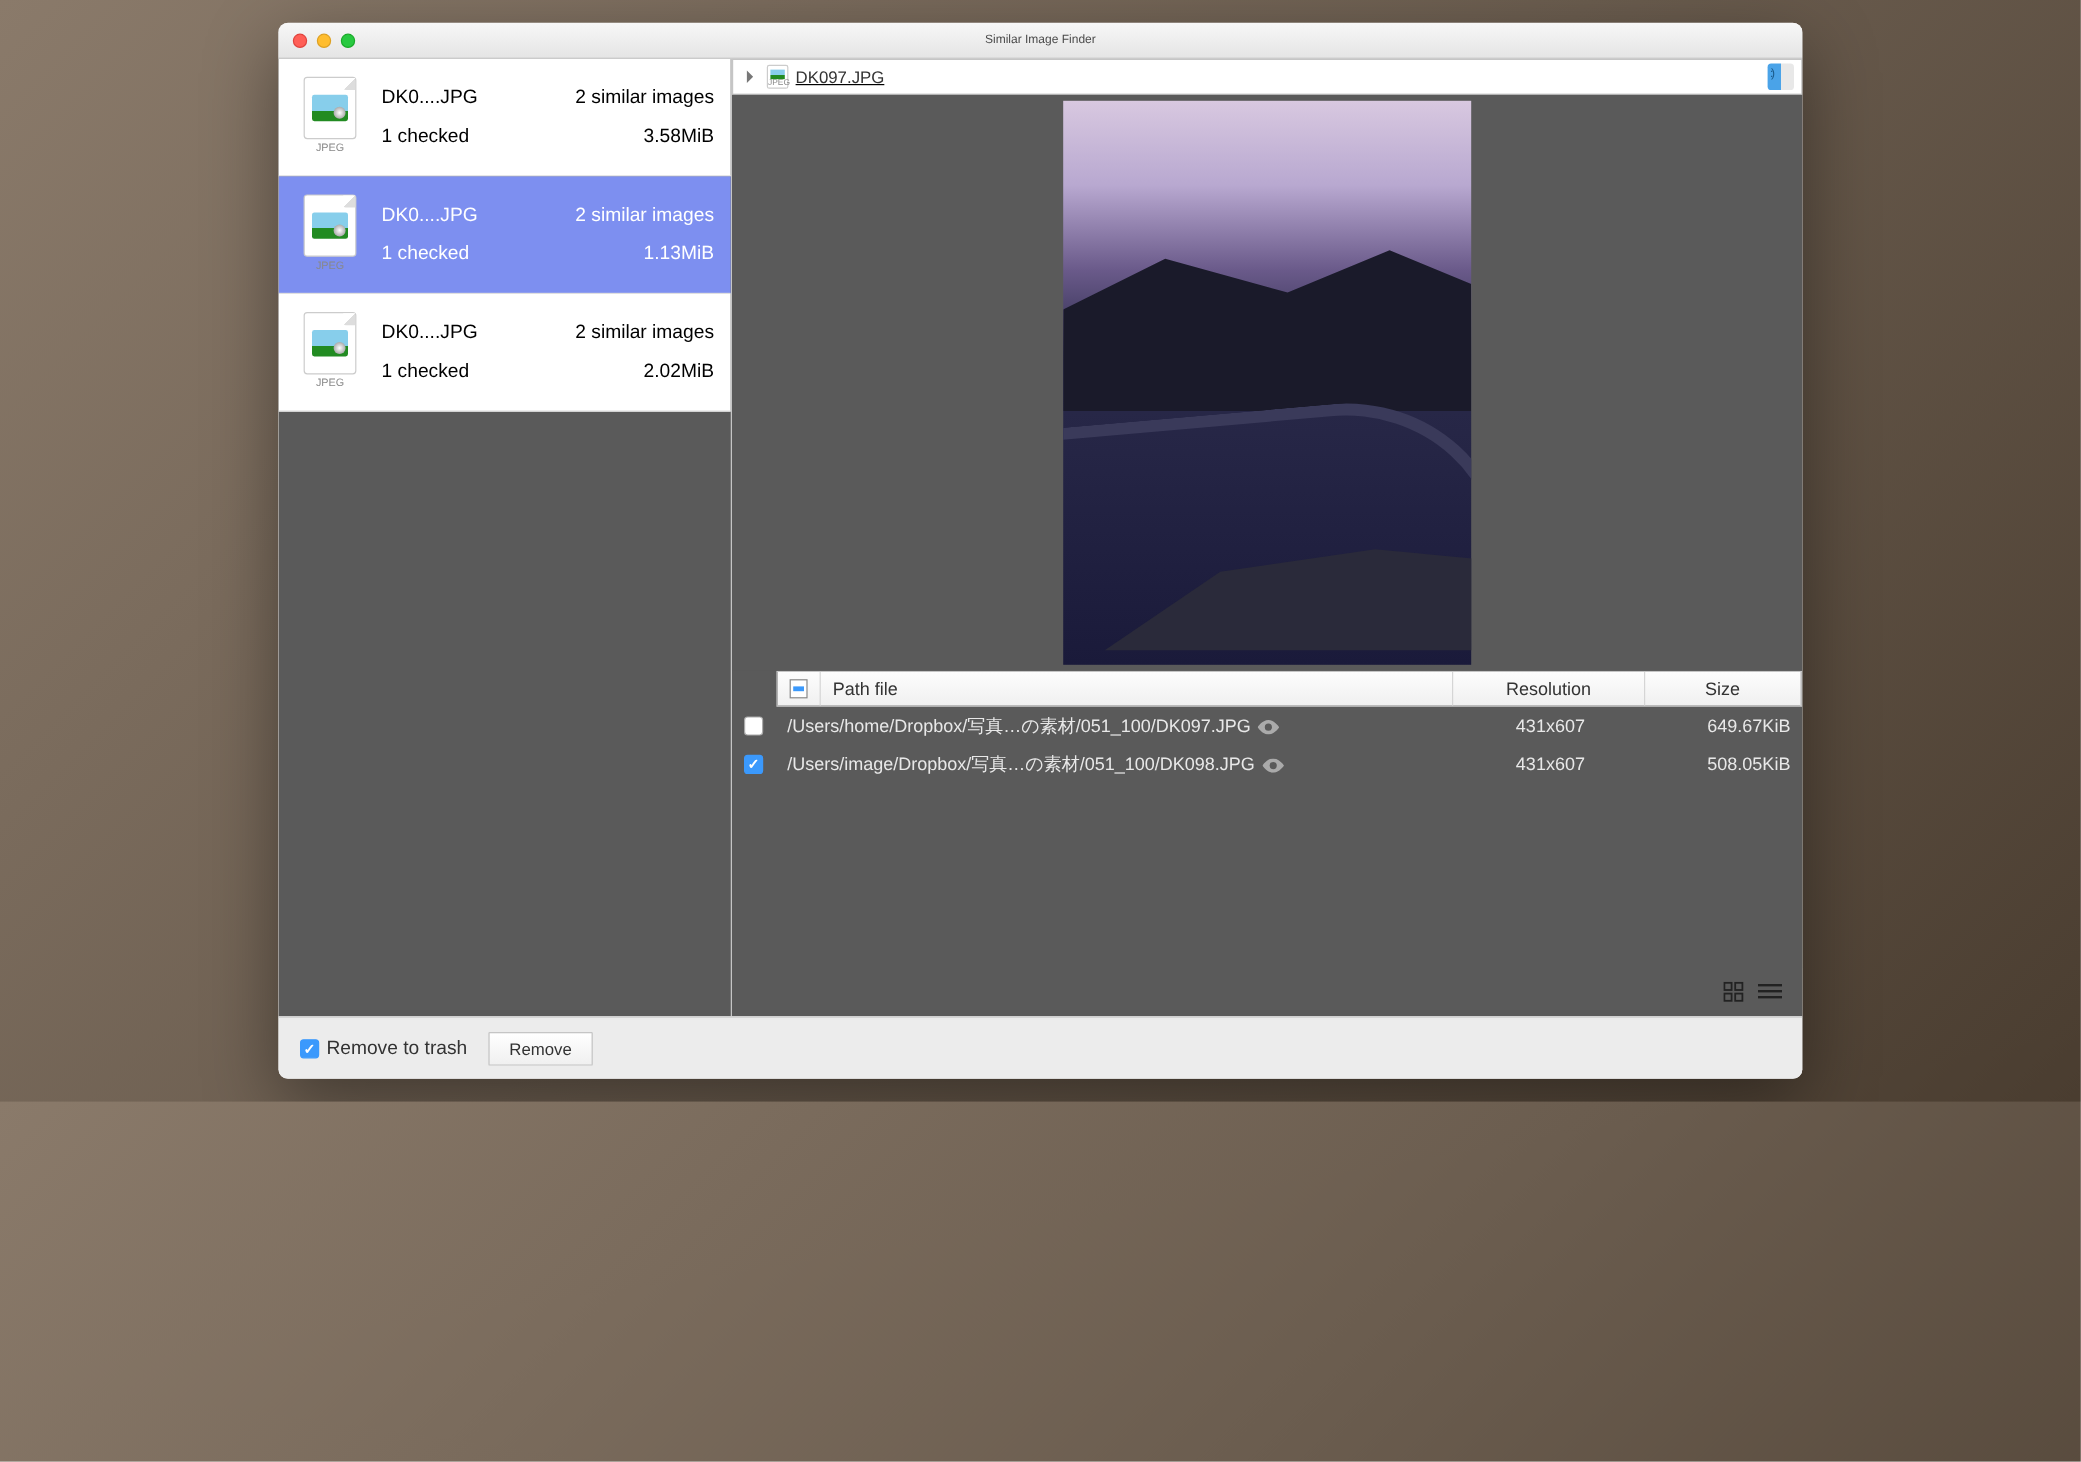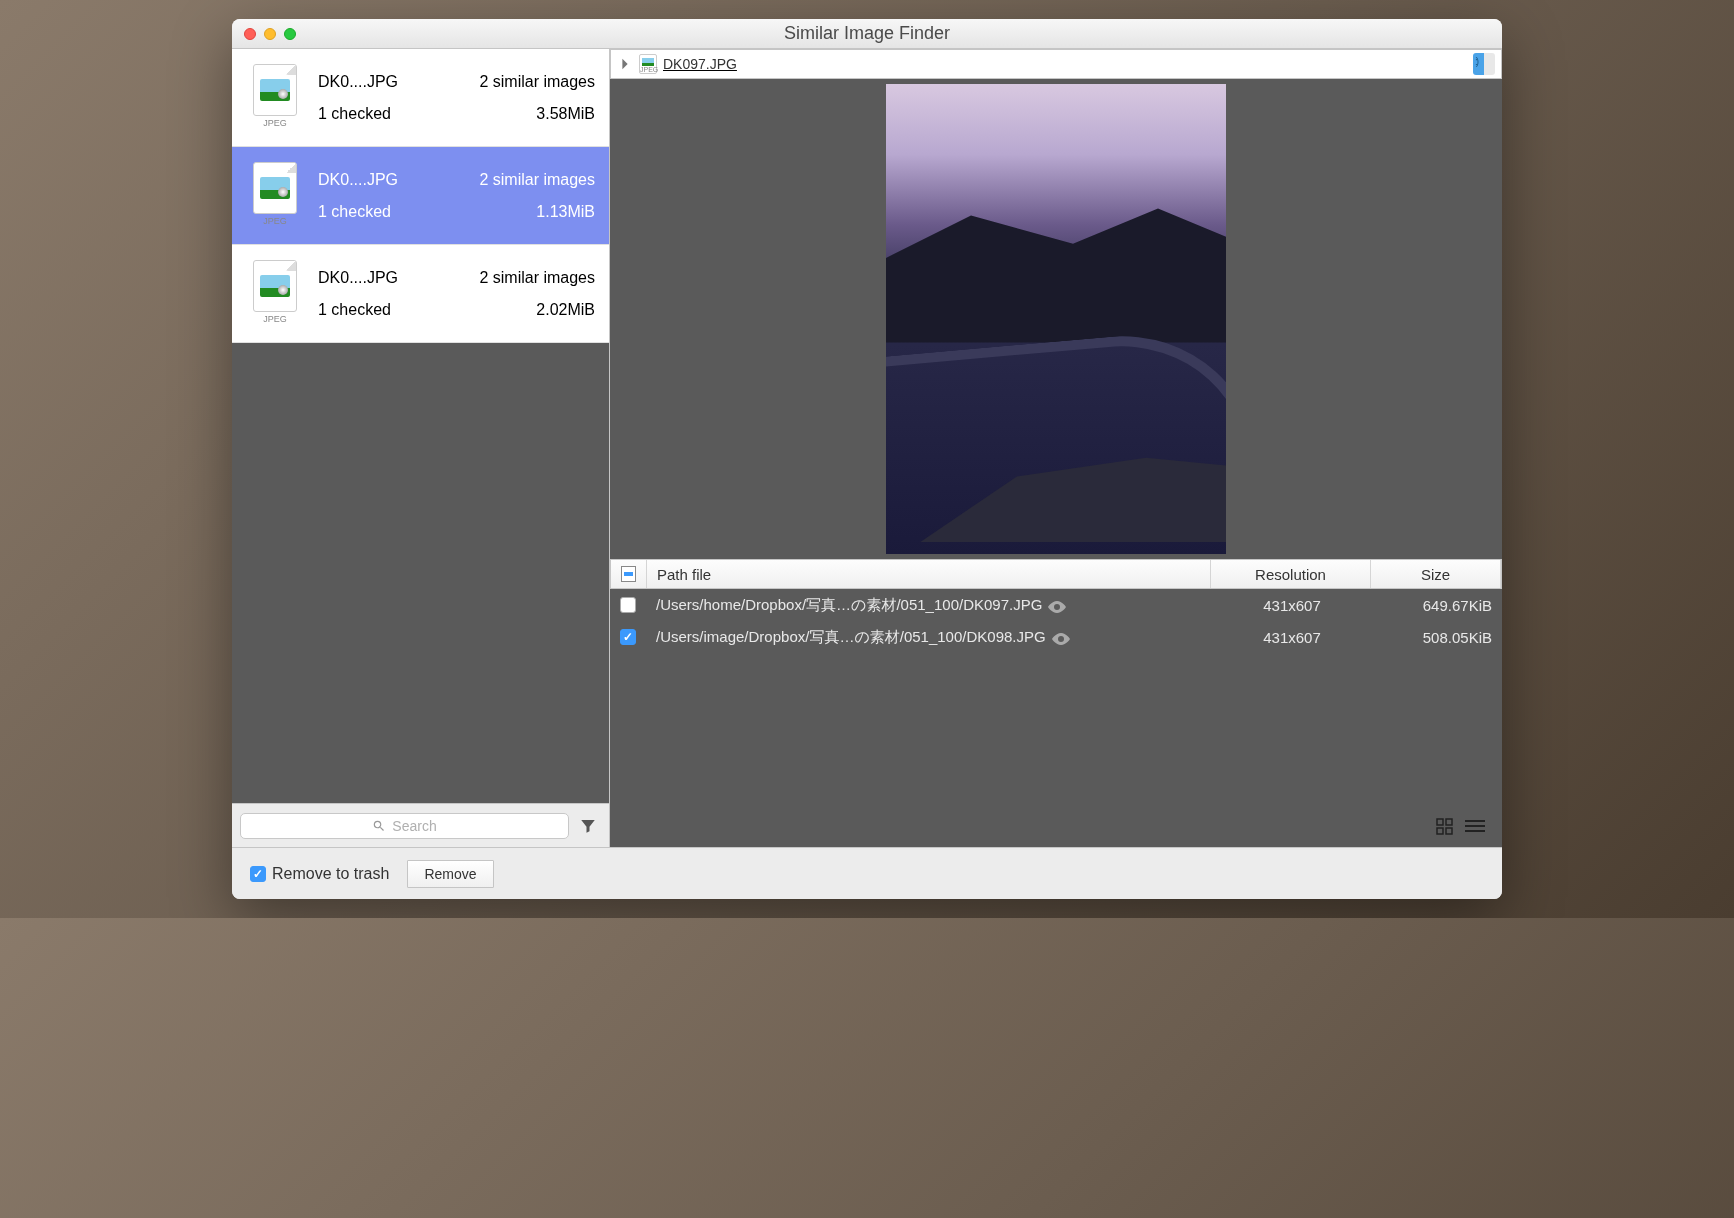--- a/index.html
+++ b/index.html
@@ -4,21 +4,21 @@
 <style>
 * { box-sizing: border-box; margin: 0; padding: 0; font-family: -apple-system, "Helvetica Neue", Arial, sans-serif; }
 body { background: linear-gradient(135deg, #8a7a6a 0%, #6b5d4f 50%, #4a3d30 100%); display: flex; align-items: center; justify-content: center; min-height: 918px; }
 .window { width: 1270px; height: 880px; background: #ececec; border-radius: 8px; box-shadow: 0 20px 60px rgba(0,0,0,0.4); display: flex; flex-direction: column; overflow: hidden; }
 .titlebar { height: 30px; background: linear-gradient(#f7f7f7,#e5e5e5); border-bottom: 1px solid #c5c5c5; display: flex; align-items: center; position: relative; }
 .traffic { display: flex; gap: 8px; padding-left: 12px; }
 .tl { width: 12px; height: 12px; border-radius: 50%; }
 .tl.red { background: #ff5f57; border: 0.5px solid #e0443e; }
 .tl.yellow { background: #ffbd2e; border: 0.5px solid #dea123; }
 .tl.green { background: #28c940; border: 0.5px solid #1aab29; }
-.title { position: absolute; left: 0; right: 0; text-align: center; font-size: 18px; color: #4a4a4a; }
+.title { position: absolute; left: 0; right: 0; text-align: center; font-size: 10px; color: #4a4a4a; }
 .content { flex: 1; display: flex; overflow: hidden; }
 .sidebar { width: 378px; display: flex; flex-direction: column; border-right: 1px solid #c5c5c5; }
 .list { flex: 1; background: #5a5a5a; overflow: auto; }
 .item { height: 98px; background: #fff; border-bottom: 1px solid #e0e0e0; display: flex; padding: 12px 14px; gap: 14px; cursor: pointer; }
 .item.selected { background: #7d8ff0; color: #fff; }
 .thumb { width: 58px; height: 70px; display: flex; flex-direction: column; align-items: center; justify-content: center; }
 .thumb-icon { width: 44px; height: 52px; background: #fff; border: 1px solid #ccc; border-radius: 3px; position: relative; display: flex; align-items: center; justify-content: center; }
 .thumb-icon::before { content: ""; position: absolute; top: 0; right: 0; width: 10px; height: 10px; background: linear-gradient(135deg,#fff 50%,#ddd 50%); border-bottom-left-radius: 2px; }
 .thumb-img { width: 30px; height: 22px; background: linear-gradient(#87ceeb 60%, #228b22 60%); border-radius: 2px; position: relative; }
 .thumb-img::after { content: ""; position: absolute; bottom: 2px; right: 2px; width: 10px; height: 10px; border-radius: 50%; background: radial-gradient(#fff,#888); }
@@ -50,21 +50,21 @@
 .photo.left { background: linear-gradient(to bottom, #d8c8e0 0%, #b8a8d0 15%, #6a5a8a 30%, #2a2a4a 45%, #1a1a3a 100%); }
 .photo.right { background: linear-gradient(to bottom, #e8c0d0 0%, #d0a0c0 15%, #806090 30%, #302040 45%, #201830 100%); }
 .mountain { position: absolute; top: 25%; left: 0; right: 0; height: 30%; background: #1a1a2a; clip-path: polygon(0 40%, 25% 10%, 55% 30%, 80% 5%, 100% 25%, 100% 100%, 0 100%); }
 .photo.right .mountain { background: #251a25; }
 .road { position: absolute; bottom: 0; left: 0; right: 0; height: 50%; }
 .road::before { content: ""; position: absolute; top: 10%; left: -20%; right: -10%; height: 60%; border: 10px solid #3a3a5a; border-bottom: none; border-left: none; border-radius: 0 300px 0 0; transform: skewY(-5deg); }
 .photo.right .road::before { border-color: #4a3a3a; }
 .road::after { content: ""; position: absolute; bottom: 5%; left: 10%; right: -5%; height: 40%; background: #2a2a3a; clip-path: polygon(0 100%, 30% 30%, 70% 10%, 100% 20%, 100% 100%); }
 .photo.right .road::after { background: #2a2028; }
 .table { flex: 1; background: #5a5a5a; color: #e8e8e8; font-size: 15px; overflow: auto; }
-.thead { display: flex; height: 30px; background: linear-gradient(#fdfdfd,#f0f0f0); border: 1px solid #c5c5c5; color: #333; align-items: center; }
+.thead { display: flex; height: 30px; background: linear-gradient(#fdfdfd,#f0f0f0); border: 1px solid #c5c5c5; color: #333; align-items: center; margin-left: 37px; }
 .th { padding: 0 10px; border-right: 1px solid #d5d5d5; height: 100%; display: flex; align-items: center; }
 .th.check { width: 36px; justify-content: center; }
 .th.path { flex: 1; }
 .th.res { width: 160px; justify-content: center; }
 .th.size { width: 130px; justify-content: center; }
 .header-check { width: 16px; height: 16px; border: 1px solid #888; background: #fff; position: relative; }
 .header-check::after { content: ""; position: absolute; top: 5px; left: 2px; right: 2px; height: 4px; background: #3b99fc; }
 .trow { display: flex; height: 32px; align-items: center; }
 .td { padding: 0 10px; }
 .td.check { width: 36px; display: flex; justify-content: center; }
@@ -152,33 +152,20 @@
               <span>2 similar images</span>
             </div>
             <div class="item-row">
               <span>1 checked</span>
               <span>2.02MiB</span>
             </div>
           </div>
         </div>
 
       </div>
-      <div class="searchbar">
-        <div class="search">
-          <svg viewBox="0 0 24 24">
-              <path d="M15.5 14h-.79l-.28-.27A6.471 6.471 0 0016 9.5 6.5 6.5 0 109.5 16c1.61 0 3.09-.59 4.23-1.57l.27.28v.79l5 4.99L20.49 19l-4.99-5zm-6 0C7.01 14 5 11.99 5 9.5S7.01 5 9.5 5 14 7.01 14 9.5 11.99 14 9.5 14z"></path>
-            </svg>
-          <span class="search-text">Search</span>
-        </div>
-        <div class="filter-btn">
-          <svg viewBox="0 0 24 24">
-              <path d="M3 4h18l-7 9v6l-4 2v-8z"></path>
-            </svg>
-        </div>
-      </div>
     </div>
 
     <div class="main">
       <div class="previews">
 
         <div class="preview-pane">
           <div class="preview-header">
             <div class="chevron">
                 <svg viewBox="0 0 10 16">
                   <path d="M2 2l6 6-6 6z"></path>

